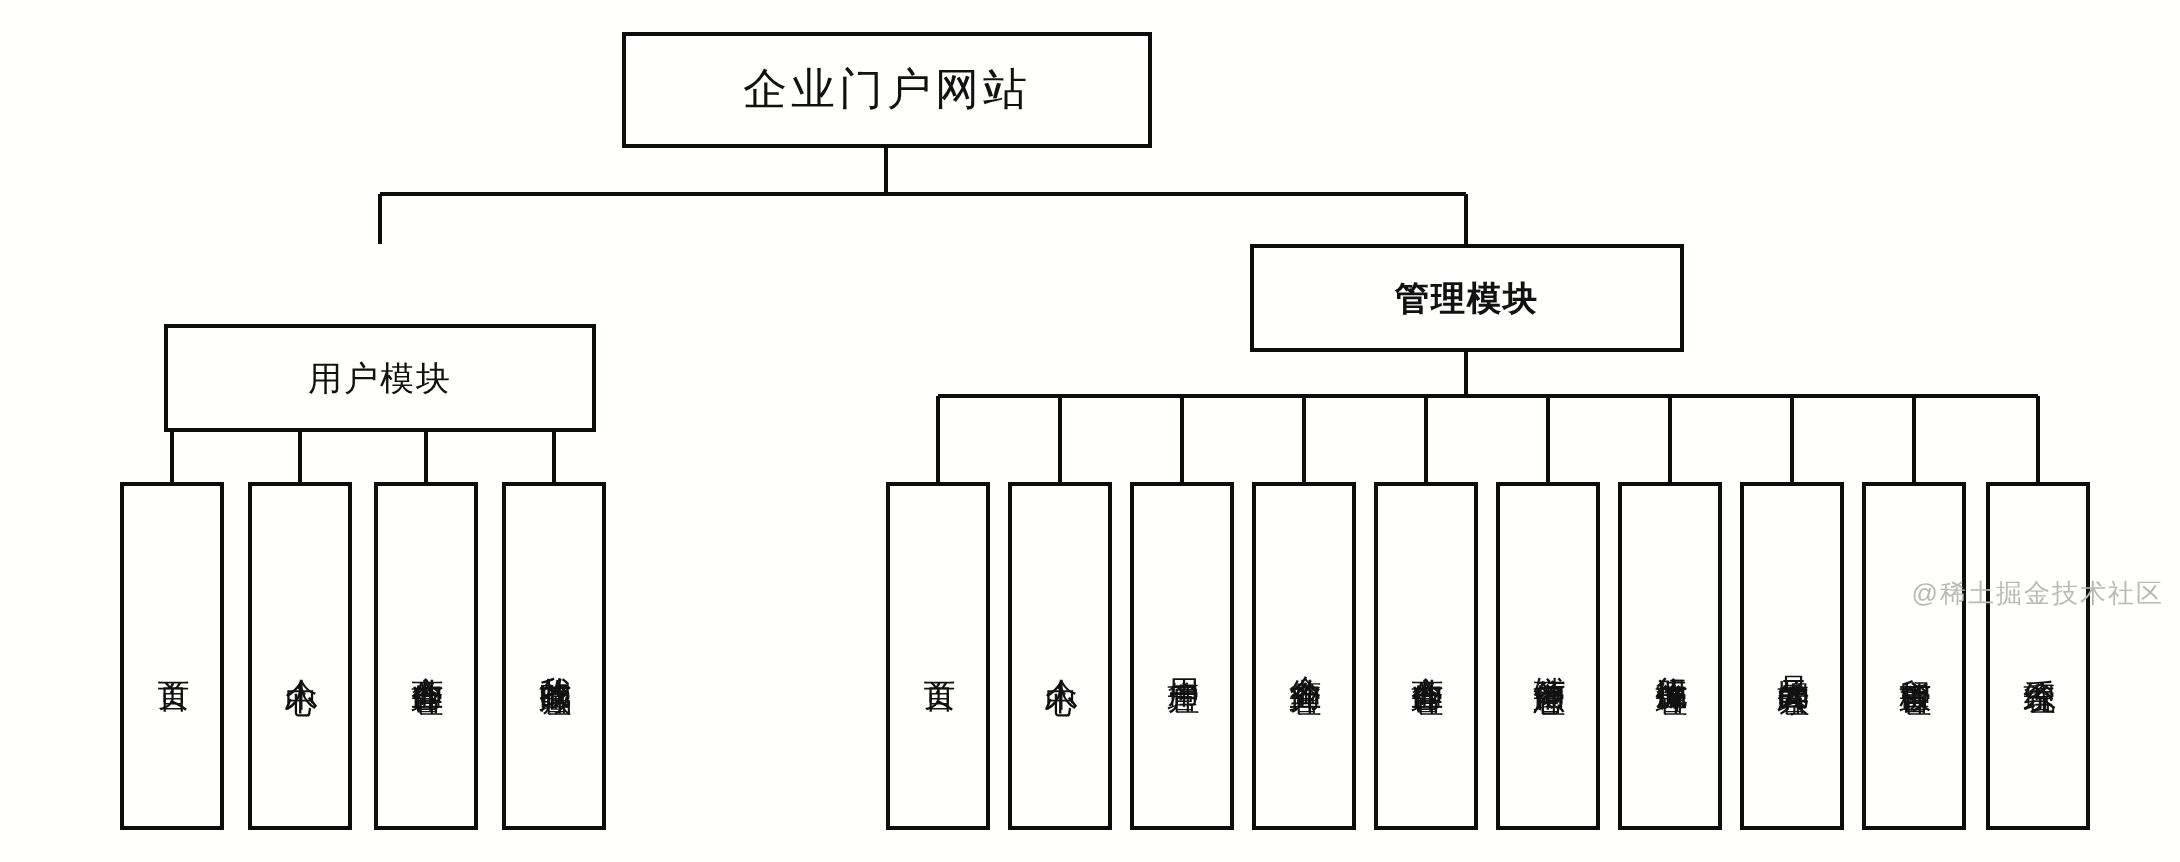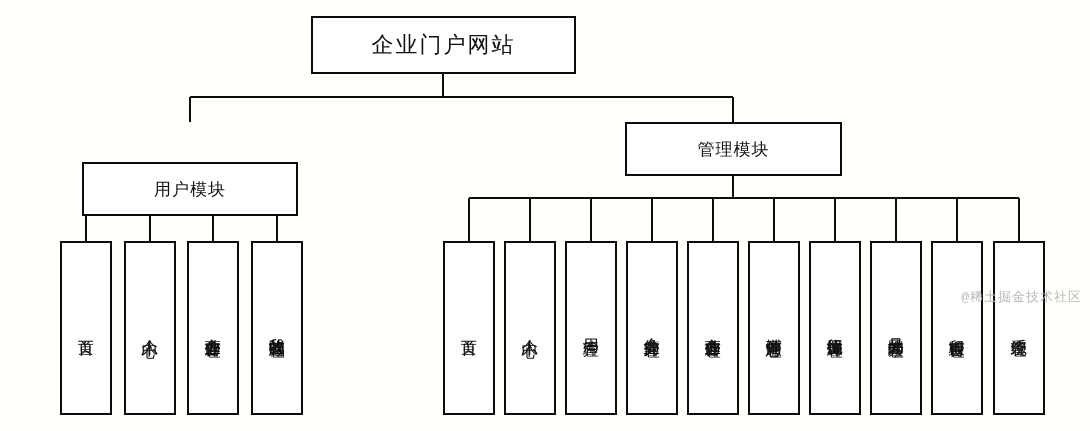--- a/index.html
+++ b/index.html
@@ -53,20 +53,21 @@
     letter-spacing: 1px;
     margin-top: 40px;
   }
   .node.module-right {
     left: 625px;
     top: 122px;
     width: 217px;
     height: 54px;
     font-size: 17px;
     letter-spacing: 1px;
+    font-weight: bold;
   }
   .node.leaf {
     top: 241px;
     width: 52px;
     height: 174px;
     font-size: 16px;
   }
   .leaf-label {
     writing-mode: vertical-rl;
     text-orientation: upright;
@@ -75,21 +76,21 @@
     white-space: nowrap;
     color: #111111;
   }
   .watermark {
     position: absolute;
     right: 8px;
     bottom: 6px;
     font-size: 13px;
     color: #b9b9b9;
     letter-spacing: 1px;
-    font-family: Liberation Mono, monospace;
+    font-family: Liberation Sans, sans-serif;
     white-space: nowrap;
   }
 </style>
 </head>
 <body>
 
 <div id="diagram">
 
   <svg class="connectors" viewBox="0 0 1090 431" preserveAspectRatio="none">
     <g stroke="#0d0d0d" stroke-width="2.2" fill="none" shape-rendering="crispEdges">

